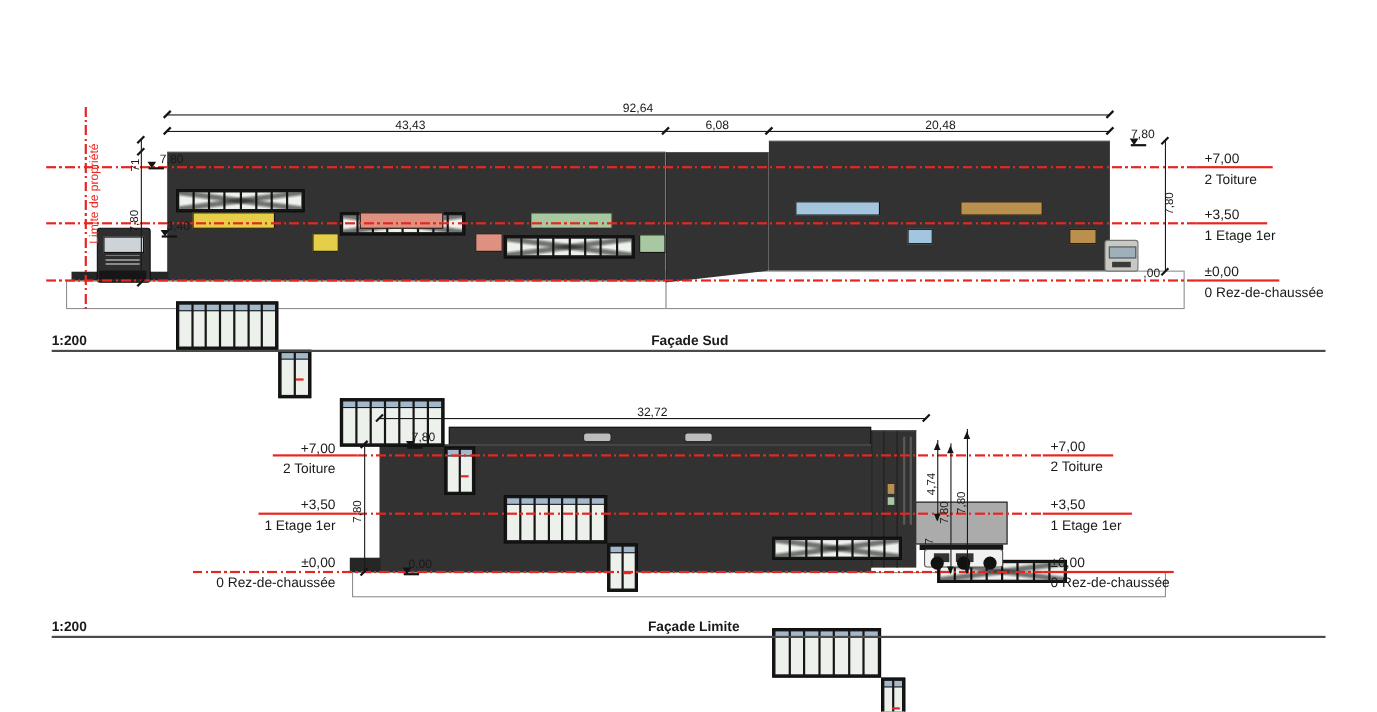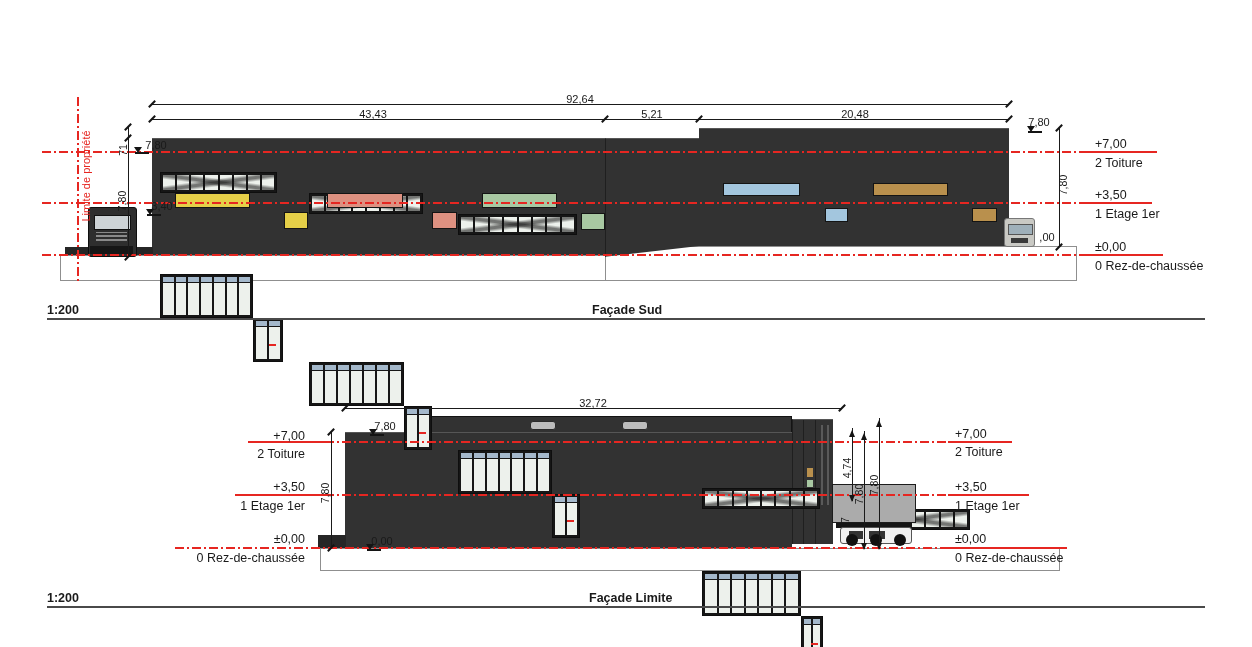--- a/index.html
+++ b/index.html
@@ -327,21 +327,21 @@
     <div class="abs tick z6" style="left:152px;top:104px;"></div>
     <div class="abs tick z6" style="left:1009px;top:104px;"></div>
     <div class="abs z6" style="left:580px;top:101px;"><span class="ctr t11" style="transform:translate(-50%,-100%);">92,64</span></div>
 
     <div class="abs dimh z6" style="left:152px;top:119px;width:857px;"></div>
     <div class="abs tick z6" style="left:152px;top:119px;"></div>
     <div class="abs tick z6" style="left:605px;top:119px;"></div>
     <div class="abs tick z6" style="left:699px;top:119px;"></div>
     <div class="abs tick z6" style="left:1009px;top:119px;"></div>
     <div class="abs z6" style="left:373px;top:116px;"><span class="ctr t11" style="transform:translate(-50%,-100%);">43,43</span></div>
-    <div class="abs z6" style="left:652px;top:116px;"><span class="ctr t11" style="transform:translate(-50%,-100%);">5,21</span></div>
+    <div class="abs z6" style="left:652px;top:116px;"><span class="ctr t11" style="transform:translate(-50%,-100%);">6,08</span></div>
     <div class="abs z6" style="left:855px;top:116px;"><span class="ctr t11" style="transform:translate(-50%,-100%);text-align:center;">20,48</span></div>
 
     <div class="abs dimv z6" style="left:128px;top:127px;height:130px;"></div>
     <div class="abs tick z6" style="left:128px;top:127px;"></div>
     <div class="abs tick z6" style="left:128px;top:138px;"></div>
     <div class="abs tick z6" style="left:128px;top:257px;"></div>
     <div class="abs z6" style="left:123px;top:146px;"><span class="rot-label">71</span></div>
     <div class="abs z6" style="left:122px;top:197px;"><span class="rot-label">7,80</span></div>
     <div class="abs z6" style="left:156px;top:141px;"><span class="ctr t11">7,80</span></div>
     <div class="abs spot z6" style="left:134px;top:147px;">
@@ -353,35 +353,35 @@
       </div>
 
     <div class="abs dimv z6" style="left:1059px;top:128px;height:119px;"></div>
     <div class="abs tick z6" style="left:1059px;top:128px;"></div>
     <div class="abs tick z6" style="left:1059px;top:247px;"></div>
     <div class="abs z6" style="left:1063px;top:181px;"><span class="rot-label">7,80</span></div>
     <div class="abs z6" style="left:1039px;top:118px;"><span class="ctr t11">7,80</span></div>
     <div class="abs spot z6" style="left:1027px;top:126px;">
         <span class="spot-bar"></span>
       </div>
-    <div class="abs z6" style="left:1047px;top:233px;"><span class="ctr t11">,00</span></div>
+    <div class="abs z6" style="left:1047px;top:245px;"><span class="ctr t11">,00</span></div>
 
     <div class="abs lvl-val z6" style="left:1095px;top:137px;">+7,00</div>
     <div class="abs lvl-name z6" style="left:1095px;top:156px;">2 Toiture</div>
     <div class="abs lvl-val z6" style="left:1095px;top:188px;">+3,50</div>
     <div class="abs lvl-name z6" style="left:1095px;top:207px;">1 Etage 1er</div>
     <div class="abs lvl-val z6" style="left:1095px;top:240px;">±0,00</div>
     <div class="abs lvl-name z6" style="left:1095px;top:259px;">0 Rez-de-chaussée</div>
 
     <div class="abs t12 bold z6" style="left:47px;top:303px;">1:200</div>
     <div class="abs t12 bold z6" style="left:592px;top:303px;">Façade Sud</div>
     <div class="abs title-rule z6" style="left:47px;top:318px;width:1158px;"></div>
   </section>
 
-  <section class="abs" style="inset:0;margin-top:28px;">
+  <section class="abs" style="inset:0;">
 
     <div class="abs ground z1" style="left:320px;top:520px;width:740px;height:23px;"></div>
 
     <div class="abs bldg z2" style="left:408px;top:388px;width:384px;height:20px;border:1px solid #141414;"></div>
     <div class="abs z2" style="left:530px;top:393px;width:24px;height:7px;background:#bcbcbc;border:1px solid #2a2a2a;border-radius:3px;"></div>
     <div class="abs z2" style="left:622px;top:393px;width:24px;height:7px;background:#bcbcbc;border:1px solid #2a2a2a;border-radius:3px;"></div>
     <div class="abs bldg z2" style="left:345px;top:404px;width:447px;height:116px;"></div>
     <div class="abs bldg z2" style="left:792px;top:391px;width:41px;height:125px;border-left:1px solid #1f1f1f;">
       <div class="abs" style="left:10px;top:0;width:1px;height:100%;background:#1f1f1f;"></div>
       <div class="abs" style="left:22px;top:0;width:1px;height:100%;background:#1f1f1f;"></div>

